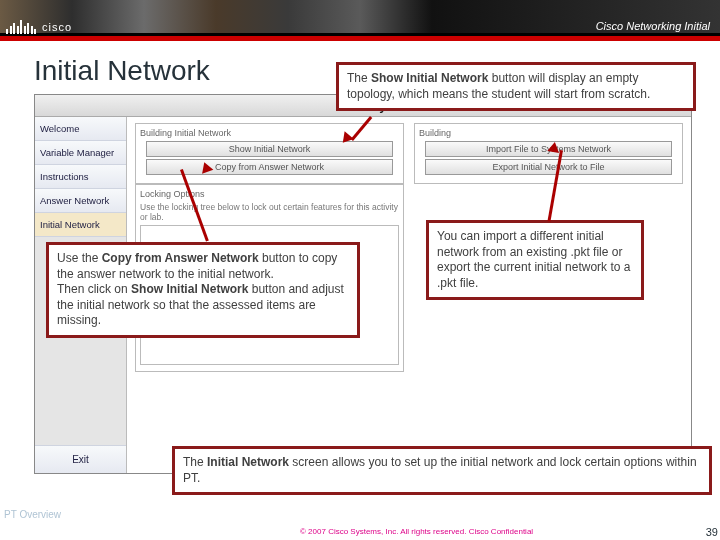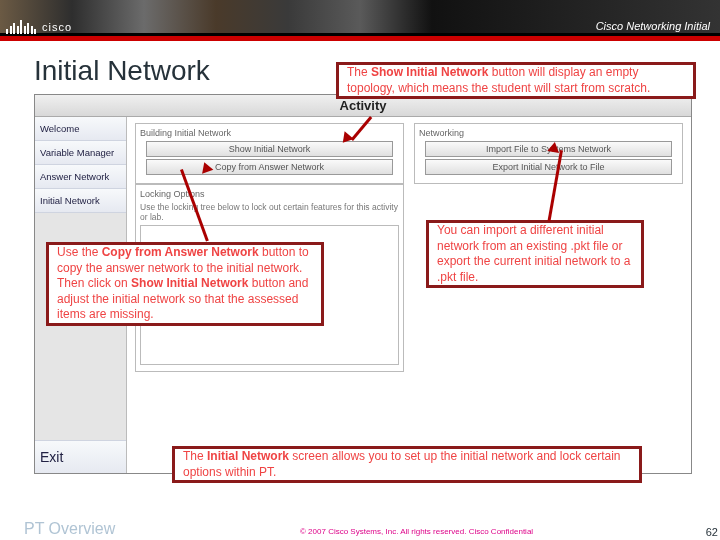--- a/index.html
+++ b/index.html
@@ -17,43 +17,43 @@
 
   .slide-title { font-size:28px; color:#26323a; padding:14px 0 6px 34px; font-weight:400; }
 
   .app-frame { position:absolute; left:34px; top:94px; width:658px; height:380px; border:1px solid #888; background:#fff; }
   .app-title { background:linear-gradient(#f0f0f0,#d8d8d8); border-bottom:1px solid #aaa; font-size:13px; font-weight:bold; text-align:center; padding:3px 0; color:#222; }
   .app-body { display:flex; height:calc(100% - 22px); }
 
   .sidebar { width:92px; background:#e5e5e5; border-right:1px solid #bbb; display:flex; flex-direction:column; }
   .side-item { padding:6px 5px; font-size:9.5px; color:#224; border-bottom:1px solid #cfd4e0; background:linear-gradient(#f7f9fb,#e6e9f1); cursor:pointer; }
   .side-item:nth-child(5) { background:#f4e8c8; }
-  .side-exit { margin-top:auto; padding:8px 5px; font-size:14px; color:#224; background:linear-gradient(#f7f9fb,#e6e9f1); border-top:1px solid #cfd4e0; }
+  .side-exit { margin-top:auto; padding:8px 5px; font-size:10px; color:#224; background:linear-gradient(#f7f9fb,#e6e9f1); border-top:1px solid #cfd4e0; text-align:center; }
 
   .main { flex:1; padding:6px 8px; font-size:9px; color:#555; display:flex; gap:10px; }
   .col { flex:1; }
   .group { border:1px solid #bbb; padding:4px 4px 6px; }
   .group-title { font-size:9px; color:#666; margin-bottom:3px; }
   .btn { display:block; width:95%; margin:2px auto; padding:2px; font-size:9px; text-align:center; border:1px solid #999; background:linear-gradient(#fafafa,#e0e0e0); color:#555; }
   .locking-desc { font-size:8.5px; color:#777; margin:3px 0; }
   .lock-list { border:1px solid #bbb; height:140px; background:#fff; }
 
-  .callout { position:absolute; background:#fff; border:3px solid #8a1a1a; padding:0 8px; font-size:12px; line-height:1.3; color:#ef4444; }
+  .callout { position:absolute; background:#fff; border:3px solid #8a1a1a; padding:6px 8px; font-size:12px; line-height:1.3; color:#404040; }
   .callout b { font-weight:bold; }
 
   #co-top { left:336px; top:62px; width:360px; }
-  #co-left { left:46px; top:242px; width:278px; }
+  #co-left { left:46px; top:242px; width:314px; }
   #co-right { left:426px; top:220px; width:218px; }
-  #co-bottom { left:172px; top:446px; width:470px; }
+  #co-bottom { left:172px; top:446px; width:540px; }
 
   .arrow-line { position:absolute; background:#a00; transform-origin:top left; }
   .arrow-head { position:absolute; width:0; height:0; }
 
   .footer-right { position:absolute; right:2px; bottom:2px; font-size:11px; color:#26323a; }
-  .footer-left { position:absolute; left:4px; bottom:2px; font-size:16px; color:#b0c4d4;margin-left:20px; }
+  .footer-left { position:absolute; left:4px; bottom:20px; font-size:10px; color:#b0c4d4; }
   .footer-mid { position:absolute; left:300px; bottom:4px; font-size:8px; color:#d08; }
 </style>
 </head>
 <body>
 
 <div class="topbar">
   <div class="topbar-img"></div>
   <div class="topbar-black">
     <div class="cisco-logo">
       <div class="cisco-bars">
@@ -75,40 +75,41 @@
 <div class="redbar"></div>
 
 <div class="slide-title">Initial Network</div>
 
 <div class="app-frame">
   <div class="app-title">Activity</div>
   <div class="app-body">
     <div class="sidebar">
       <div class="side-item">Welcome</div>
       <div class="side-item">Variable Manager</div>
+      <div class="side-item">Instructions</div>
       <div class="side-item">Answer Network</div>
       <div class="side-item">Initial Network</div>
       <div class="side-exit">Exit</div>
     </div>
     <div class="main">
       <div class="col">
         <div class="group">
           <div class="group-title">Building Initial Network</div>
           <div class="btn">Show Initial Network</div>
           <div class="btn">Copy from Answer Network</div>
         </div>
         <div class="group">
           <div class="group-title">Locking Options</div>
           <div class="locking-desc">Use the locking tree below to lock out certain features for this activity or lab.</div>
           <div class="lock-list"></div>
         </div>
       </div>
       <div class="col">
         <div class="group">
-          <div class="group-title">Networking</div>
+          <div class="group-title">Building</div>
           <div class="btn">Import File to Systems Network</div>
           <div class="btn">Export Initial Network to File</div>
         </div>
       </div>
     </div>
   </div>
 </div>
 
 <div id="co-top" class="callout">
   <span>The </span><b>Show Initial Network</b><span> button will display an empty topology, which means the student will start from scratch.</span>
@@ -131,13 +132,13 @@
 <div class="arrow-head" style="left:340px; top:134px; border-left:6px solid transparent; border-right:6px solid transparent; border-top:10px solid #a00; transform:rotate(40deg);"></div>
 
 <div class="arrow-line" style="left:180px; top:170px; width:3px; height:76px; transform:rotate(-20deg);"></div>
 <div class="arrow-head" style="left:200px; top:162px; border-left:6px solid transparent; border-right:6px solid transparent; border-bottom:10px solid #a00; transform:rotate(-20deg);"></div>
 
 <div class="arrow-line" style="left:560px; top:150px; width:3px; height:72px; transform:rotate(10deg);"></div>
 <div class="arrow-head" style="left:548px; top:142px; border-left:6px solid transparent; border-right:6px solid transparent; border-bottom:10px solid #a00; transform:rotate(10deg);"></div>
 
 <div class="footer-left">PT Overview</div>
 <div class="footer-mid">© 2007 Cisco Systems, Inc. All rights reserved.  Cisco Confidential</div>
-<div class="footer-right">62</div>
+<div class="footer-right">39</div>
 
 </body></html>

